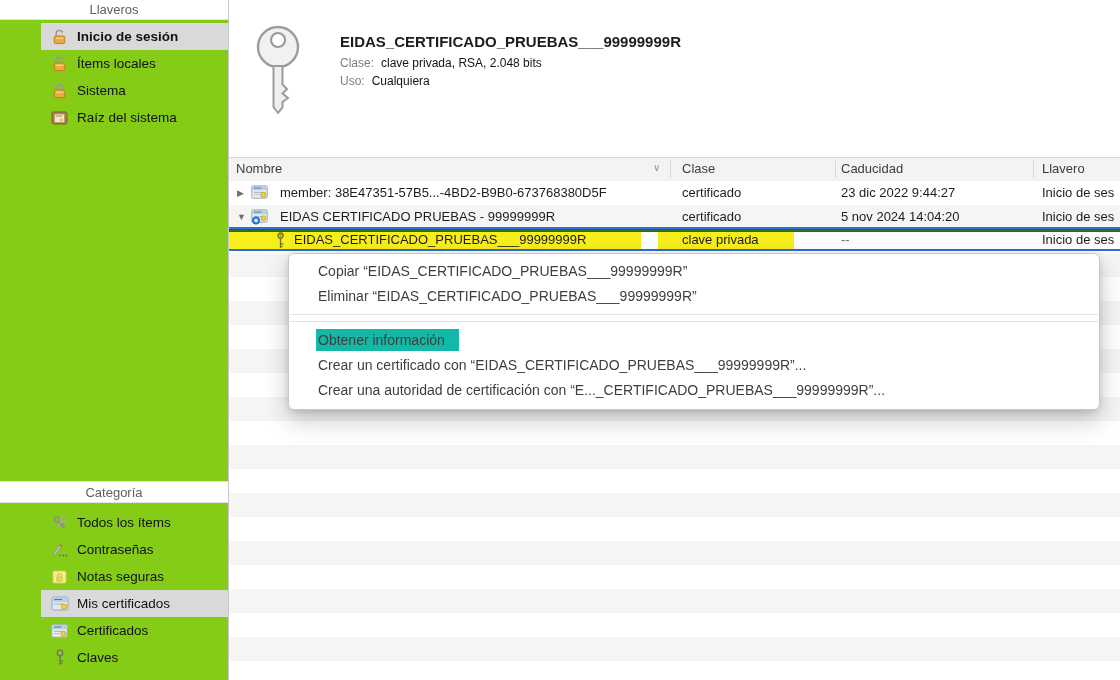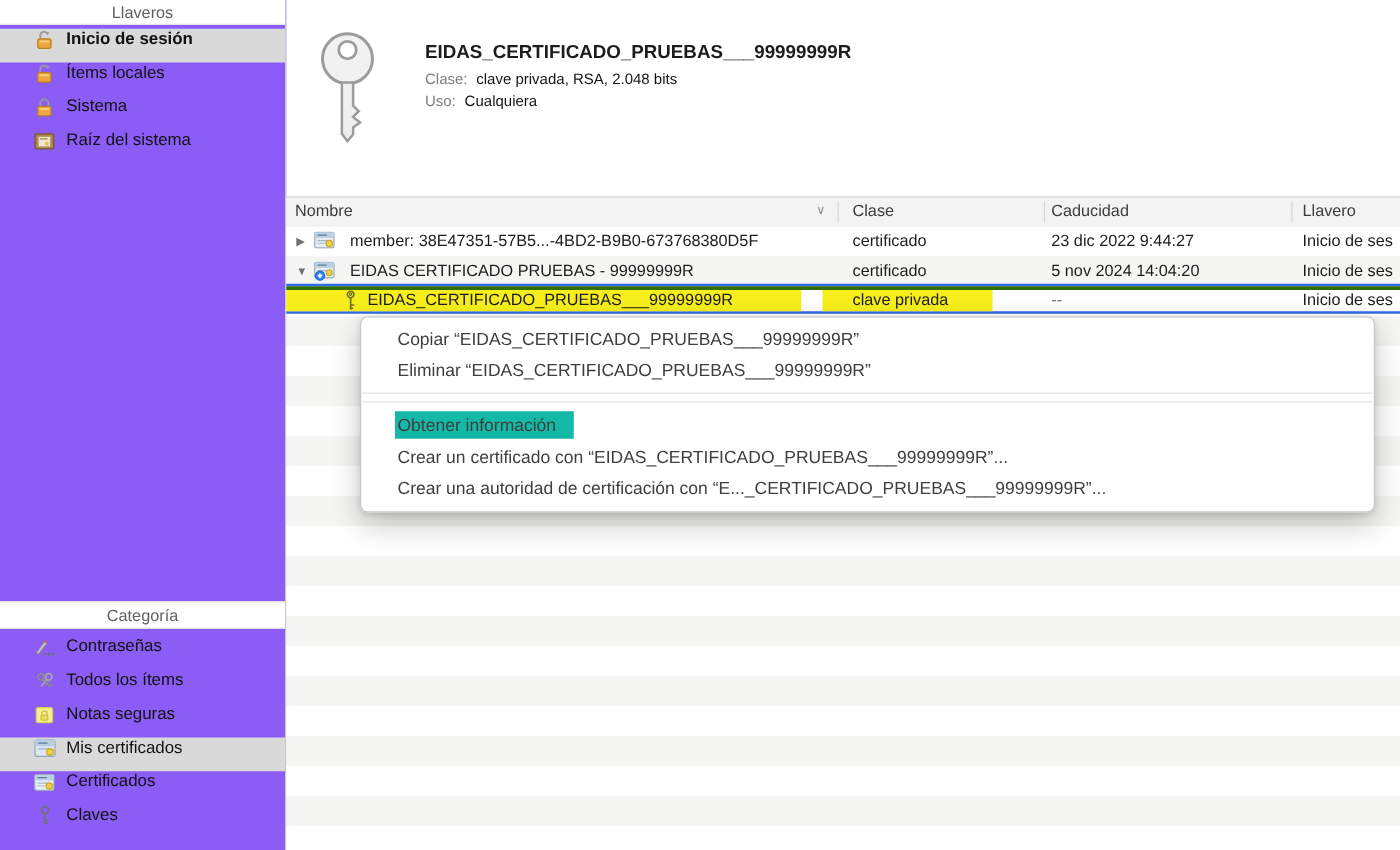--- a/index.html
+++ b/index.html
@@ -3,32 +3,32 @@
 <meta charset="utf-8">
 <style>
   html,body{margin:0;padding:0;}
   body{
     width:1120px;height:680px;position:relative;overflow:hidden;
     background:#ffffff;
     font-family:"Liberation Sans", sans-serif;
     -webkit-font-smoothing:antialiased;
   }
   
-  .sidebar{position:absolute;left:0;top:0;width:228px;height:680px;background:#8b5cf6;border-right:1px solid #c9c9c9;}
+  .sidebar{position:absolute;left:0;top:0;width:228px;height:680px;background:#84cc16;border-right:1px solid #c9c9c9;}
   .sb-header{
     position:absolute;left:0;width:228px;height:20px;line-height:20px;text-align:center;
     font-size:13px;color:#5f5f5f;background:#fff;
     border-top:1px solid #e4e4e4;border-bottom:1px solid #e4e4e4;box-sizing:border-box;
   }
   #keychains-header{top:0;border-top:none;}
   #category-header{top:481px;height:22px;line-height:22px;}
   .sb-list{position:absolute;left:0;width:228px;margin:0;padding:0;list-style:none;}
   #keychain-list{top:23px;}
   #category-list{top:509px;}
-  .sb-item{height:27px;display:flex;padding-left:26px;box-sizing:border-box;font-size:13.5px;color:#111;}
+  .sb-item{height:27px;display:flex;align-items:center;padding-left:9px;box-sizing:border-box;font-size:13.5px;color:#111;margin-left:41px;}
   .sb-item.selected{background:#d9d9d9;}
   #keychain-list .sb-item.selected{font-weight:bold;}
   .sb-icon{width:19px;height:17px;margin-right:8px;flex:0 0 19px;display:inline-flex;align-items:center;justify-content:center;}
   .sb-icon svg{display:block;}
   
   .main{position:absolute;left:229px;top:17px;width:891px;height:680px;}
   .key-art{position:absolute;left:22px;top:6px;}
   .d-title{position:absolute;left:111px;top:16px;font-size:15px;font-weight:bold;color:#1c1c1c;white-space:nowrap;}
   .d-line{position:absolute;left:111px;font-size:12px;color:#141414;white-space:nowrap;}
   .d-line .lbl{color:#7d7d7d;margin-right:7px;}
@@ -109,39 +109,39 @@
           </svg>
         </span>
         <span>Raíz del sistema</span>
       </li>
     </ul>
   <div class="sb-header" id="category-header">Categoría</div>
   <ul class="sb-list" id="category-list">
       <li class="sb-item">
         <span class="sb-icon">
           <svg width="18" height="16" viewBox="0 0 18 16">
+            <circle cx="6" cy="4.5" r="2.6" fill="none" stroke="#8b8b8b" stroke-width="1.4"></circle>
+            <path d="M7.5 6.5 L12 12 M10.5 10 l2-1.6 M12 12 l2-1.6" fill="none" stroke="#8b8b8b" stroke-width="1.4"></path>
+            <circle cx="12" cy="4.5" r="2.6" fill="none" stroke="#a7a7a7" stroke-width="1.4"></circle>
+            <path d="M10.5 6.5 L6 12" fill="none" stroke="#a7a7a7" stroke-width="1.4"></path>
+          </svg>
+        </span>
+        <span>Todos los ítems</span>
+      </li>
+      <li class="sb-item">
+        <span class="sb-icon">
+          <svg width="18" height="16" viewBox="0 0 18 16">
             <path d="M2 12.5 L8.5 3.5 l1.8 1.3 L3.8 13.2 Z" fill="#c9c9c9" stroke="#8b8b8b" stroke-width="0.8"></path>
             <path d="M8.5 3.5 l1-1.4 1.8 1.3 -1 1.4 Z" fill="#e05a4e"></path>
             <circle cx="9" cy="13.4" r="1" fill="#6f6f6f"></circle>
             <circle cx="12.2" cy="13.4" r="1" fill="#6f6f6f"></circle>
             <circle cx="15.4" cy="13.4" r="1" fill="#6f6f6f"></circle>
           </svg>
         </span>
         <span>Contraseñas</span>
-      </li>
-      <li class="sb-item">
-        <span class="sb-icon">
-          <svg width="18" height="16" viewBox="0 0 18 16">
-            <circle cx="6" cy="4.5" r="2.6" fill="none" stroke="#8b8b8b" stroke-width="1.4"></circle>
-            <path d="M7.5 6.5 L12 12 M10.5 10 l2-1.6 M12 12 l2-1.6" fill="none" stroke="#8b8b8b" stroke-width="1.4"></path>
-            <circle cx="12" cy="4.5" r="2.6" fill="none" stroke="#a7a7a7" stroke-width="1.4"></circle>
-            <path d="M10.5 6.5 L6 12" fill="none" stroke="#a7a7a7" stroke-width="1.4"></path>
-          </svg>
-        </span>
-        <span>Todos los ítems</span>
       </li>
       <li class="sb-item">
         <span class="sb-icon">
           <svg width="17" height="16" viewBox="0 0 17 16">
             <rect x="2" y="2" width="13" height="12" rx="1.5" fill="#f5ef93" stroke="#d8cd57"></rect>
             <path d="M6.5 8 V6.8 a2 2 0 0 1 4 0 V8" fill="none" stroke="#d3c04a" stroke-width="1.2"></path>
             <rect x="5.8" y="8" width="5.4" height="4" rx="0.8" fill="#e9dc61" stroke="#cdbd43"></rect>
           </svg>
         </span>
         <span>Notas seguras</span>

